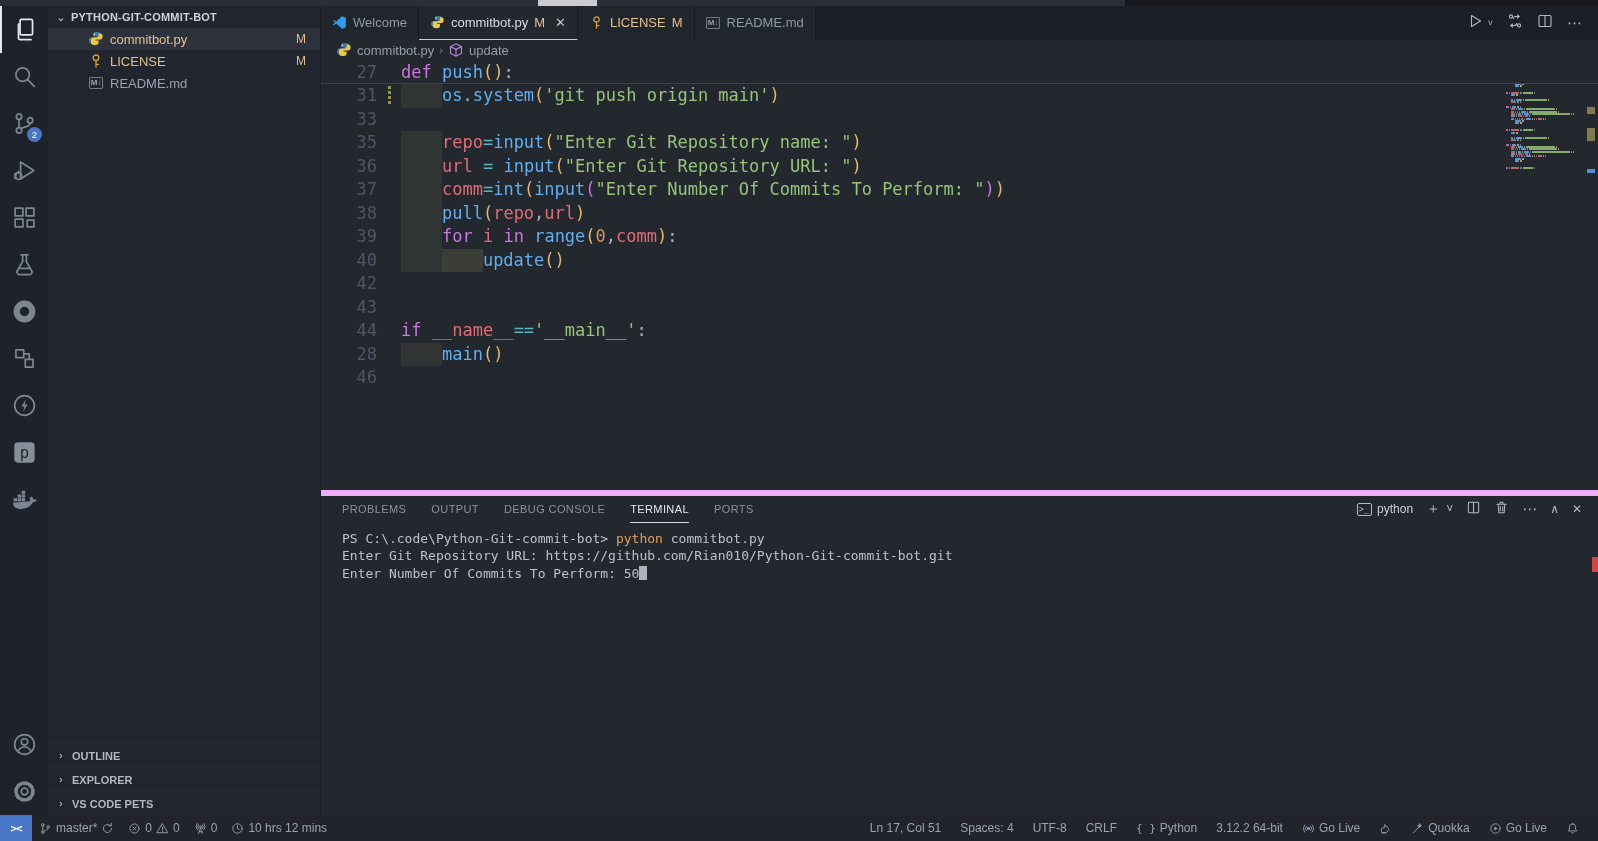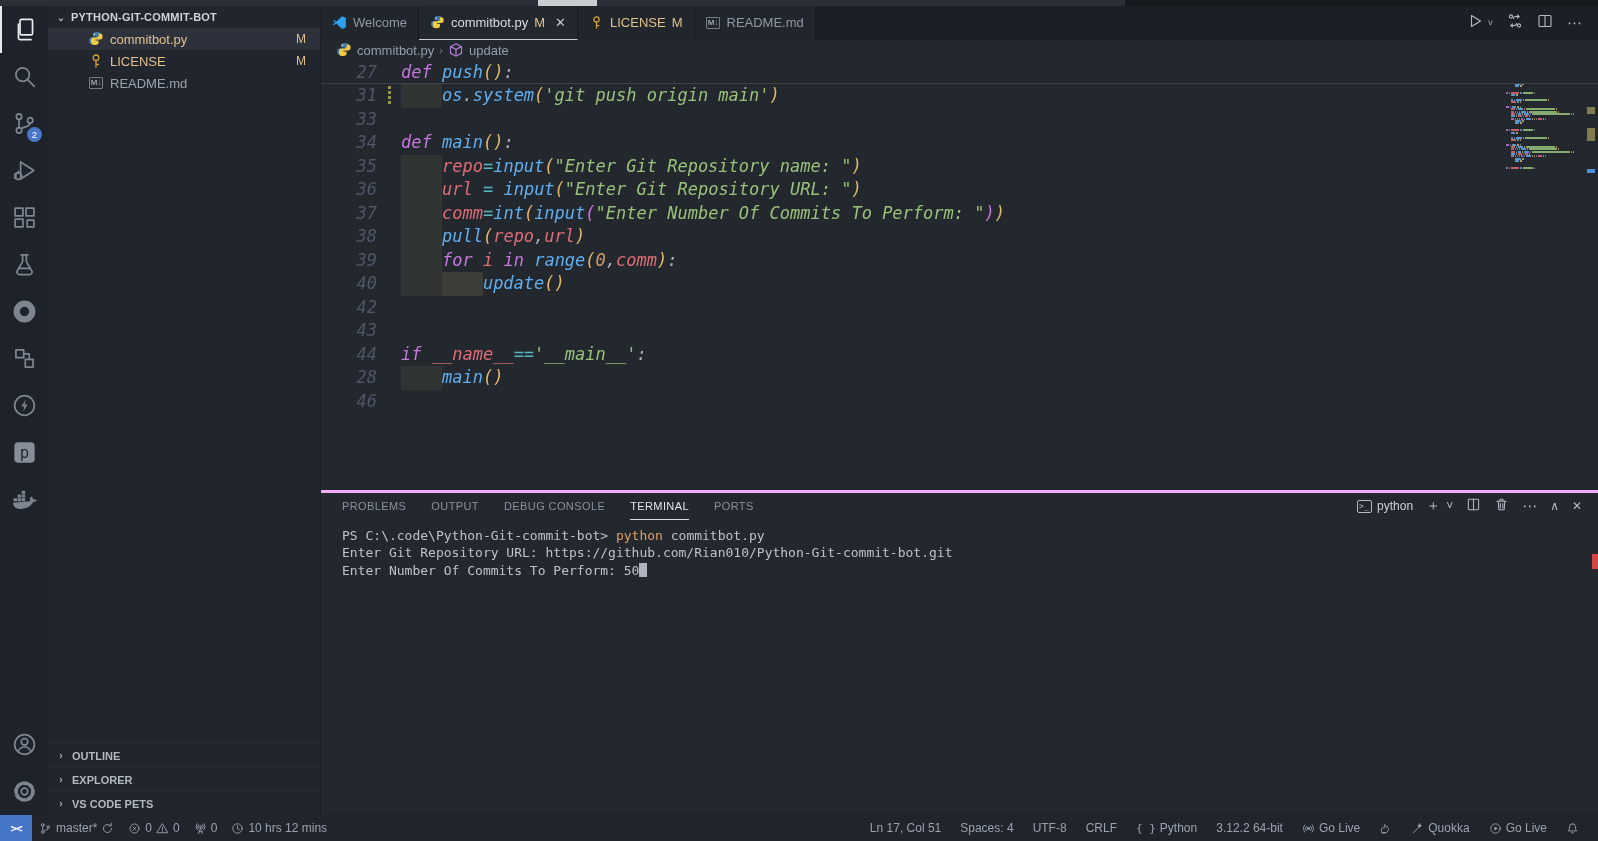--- a/index.html
+++ b/index.html
@@ -62,21 +62,21 @@
   .tab.active { background:#23272e; color:#d9dce2; border-bottom:1px solid #c9ccd2; }
   .tab .ticon { width:15px; height:15px; display:flex; align-items:center; justify-content:center; }
   .tab .tclose { color:#c3c8d0; font-size:13px; margin-left:4px; }
   .editor-actions { margin-left:auto; display:flex; align-items:center; gap:14px; padding-right:16px; color:#b3bac4; }
   .editor-actions svg { width:16px; height:16px; }
   .ea-chev { font-size:9px; color:#b3bac4; margin-left:-9px; }
   .breadcrumbs { height:21px; background:#23272e; display:flex; align-items:center; gap:5px; padding-left:15px; font-size:13px; color:#959cab; }
   .bc-sep { font-size:11px; color:#7b8290; }
   
   .code-area { position:relative; height:426px; background:#23272e; overflow:hidden;
-     font-family:"DejaVu Sans Mono", monospace; font-size:17px;font-style:italic; }
+     font-family:"DejaVu Sans Mono", monospace; font-size:17px; }
   .cl { display:flex; height:23.5px; line-height:23.5px; white-space:pre; }
   .sticky { border-bottom:1px solid #3c4049; background:#23272e; position:relative; z-index:3; }
   .gut { width:56px; text-align:right; color:#4f5666; flex:none; }
   .gmarkzone { width:24px; flex:none; position:relative; }
   .gmark { position:absolute; left:11px; top:2px; bottom:2px; width:3px;
     background:repeating-linear-gradient(180deg,#9a9348 0 3px, transparent 3px 5px); }
   .ctx { position:relative; flex:1; }
   .ind { position:absolute; top:0; bottom:0; }
   .ind.l1 { left:0; width:41px; background:rgba(170,170,95,.10); }
   .ind.l2 { left:41px; width:41px; background:rgba(180,185,100,.16); }
@@ -84,21 +84,21 @@
   .kw { color:#c678dd; } .fn { color:#61afef; } .str { color:#98c379; }
   .num { color:#d19a66; } .var { color:#e06c75; } .op { color:#56b6c2; }
   .p1 { color:#e2b86b; } .p2 { color:#c678dd; } .pl { color:#abb2bf; } .ws { color:transparent; }
   
   .minimap { position:absolute; top:1px; right:14px; width:78px; }
   .mm-row { height:2px; margin-bottom:0.35px; display:flex; gap:1px; }
   .mm-seg { height:2px; border-radius:0.5px; opacity:.85; }
   .ruler { position:absolute; top:0; right:0; width:14px; bottom:0; }
   .rmark { position:absolute; left:3px; width:8px; }
   
-  .panel { position:relative; height:328px; background:#23272e; border-top:3px solid #f0abfc;margin-top:7px; }
+  .panel { position:relative; height:328px; background:#23272e; border-top:6px solid #f0abfc;margin-top:7px; }
   .panel-top { height:27px; display:flex; align-items:center; padding-left:21px; }
   .ptab { font-size:11px; letter-spacing:.4px; color:#8a919e; margin-right:25px; height:27px; display:flex; align-items:center; }
   .ptab.active { color:#e3e6eb; border-bottom:1px solid #d7dae0; }
   .term-toolbar { margin-left:auto; display:flex; align-items:center; gap:13px; padding-right:16px; color:#b3bac4; }
   .term-toolbar svg { width:15px; height:15px; }
   .tt-shell { display:flex; align-items:center; gap:5px; font-size:12px; color:#ccd1d9; }
   .tt-termicon { width:15px; height:13px; border:1px solid #b3bac4; border-radius:2px; font-size:8px; line-height:11px;
      text-align:left; padding-left:1px; color:#b3bac4; font-family:"DejaVu Sans Mono",monospace; }
   .tt-glyph { font-size:12px; color:#b3bac4; }
   .term-body { padding:7px 0 0 21px; font-family:"DejaVu Sans Mono", monospace; font-size:13px; }
@@ -353,21 +353,20 @@
         </span>
       <span>update</span>
     </div>
     <div class="code-area">
       <div id="sticky-line">
           <div class="cl sticky"><span class="gut">27</span><span class="gmarkzone"></span><span class="ctx"><span class="tk kw">def</span><span class="tk pl"> </span><span class="tk fn">push</span><span class="tk p1">()</span><span class="tk pl">:</span></span></div>
         </div>
       <div id="code-lines">
           <div class="cl"><span class="gut">31</span><span class="gmarkzone"><span class="gmark"></span></span><span class="ctx"><span class="ind l1"></span><span class="tk ws">    </span><span class="tk fn">os</span><span class="tk pl">.</span><span class="tk fn">system</span><span class="tk p1">(</span><span class="tk str">'git push origin main'</span><span class="tk p1">)</span></span></div>
           <div class="cl"><span class="gut">33</span><span class="gmarkzone"></span><span class="ctx"></span></div>
-          <div class="cl"><span class="gut">34</span><span class="gmarkzone"></span><span class="ctx"><span class="tk kw">def</span><span class="tk pl"> </span><span class="tk fn">main</span><span class="tk p1">()</span><span class="tk pl">:</span></span></div>
           <div class="cl"><span class="gut">35</span><span class="gmarkzone"></span><span class="ctx"><span class="ind l1"></span><span class="tk ws">    </span><span class="tk var">repo</span><span class="tk op">=</span><span class="tk fn">input</span><span class="tk p1">(</span><span class="tk str">"Enter Git Repository name: "</span><span class="tk p1">)</span></span></div>
           <div class="cl"><span class="gut">36</span><span class="gmarkzone"></span><span class="ctx"><span class="ind l1"></span><span class="tk ws">    </span><span class="tk var">url</span><span class="tk pl"> </span><span class="tk op">=</span><span class="tk pl"> </span><span class="tk fn">input</span><span class="tk p1">(</span><span class="tk str">"Enter Git Repository URL: "</span><span class="tk p1">)</span></span></div>
           <div class="cl"><span class="gut">37</span><span class="gmarkzone"></span><span class="ctx"><span class="ind l1"></span><span class="tk ws">    </span><span class="tk var">comm</span><span class="tk op">=</span><span class="tk fn">int</span><span class="tk p1">(</span><span class="tk fn">input</span><span class="tk p2">(</span><span class="tk str">"Enter Number Of Commits To Perform: "</span><span class="tk p2">)</span><span class="tk p1">)</span></span></div>
           <div class="cl"><span class="gut">38</span><span class="gmarkzone"></span><span class="ctx"><span class="ind l1"></span><span class="tk ws">    </span><span class="tk fn">pull</span><span class="tk p1">(</span><span class="tk var">repo</span><span class="tk pl">,</span><span class="tk var">url</span><span class="tk p1">)</span></span></div>
           <div class="cl"><span class="gut">39</span><span class="gmarkzone"></span><span class="ctx"><span class="ind l1"></span><span class="tk ws">    </span><span class="tk kw">for</span><span class="tk pl"> </span><span class="tk var">i</span><span class="tk pl"> </span><span class="tk kw">in</span><span class="tk pl"> </span><span class="tk fn">range</span><span class="tk p1">(</span><span class="tk num">0</span><span class="tk pl">,</span><span class="tk var">comm</span><span class="tk p1">)</span><span class="tk pl">:</span></span></div>
           <div class="cl"><span class="gut">40</span><span class="gmarkzone"></span><span class="ctx"><span class="ind l1"></span><span class="ind l2"></span><span class="tk ws">        </span><span class="tk fn">update</span><span class="tk p1">()</span></span></div>
           <div class="cl"><span class="gut">42</span><span class="gmarkzone"></span><span class="ctx"></span></div>
           <div class="cl"><span class="gut">43</span><span class="gmarkzone"></span><span class="ctx"></span></div>
           <div class="cl"><span class="gut">44</span><span class="gmarkzone"></span><span class="ctx"><span class="tk kw">if</span><span class="tk pl"> </span><span class="tk var">__name__</span><span class="tk op">==</span><span class="tk str">'__main__'</span><span class="tk pl">:</span></span></div>
           <div class="cl"><span class="gut">28</span><span class="gmarkzone"></span><span class="ctx"><span class="ind l1"></span><span class="tk ws">    </span><span class="tk fn">main</span><span class="tk p1">()</span></span></div>

